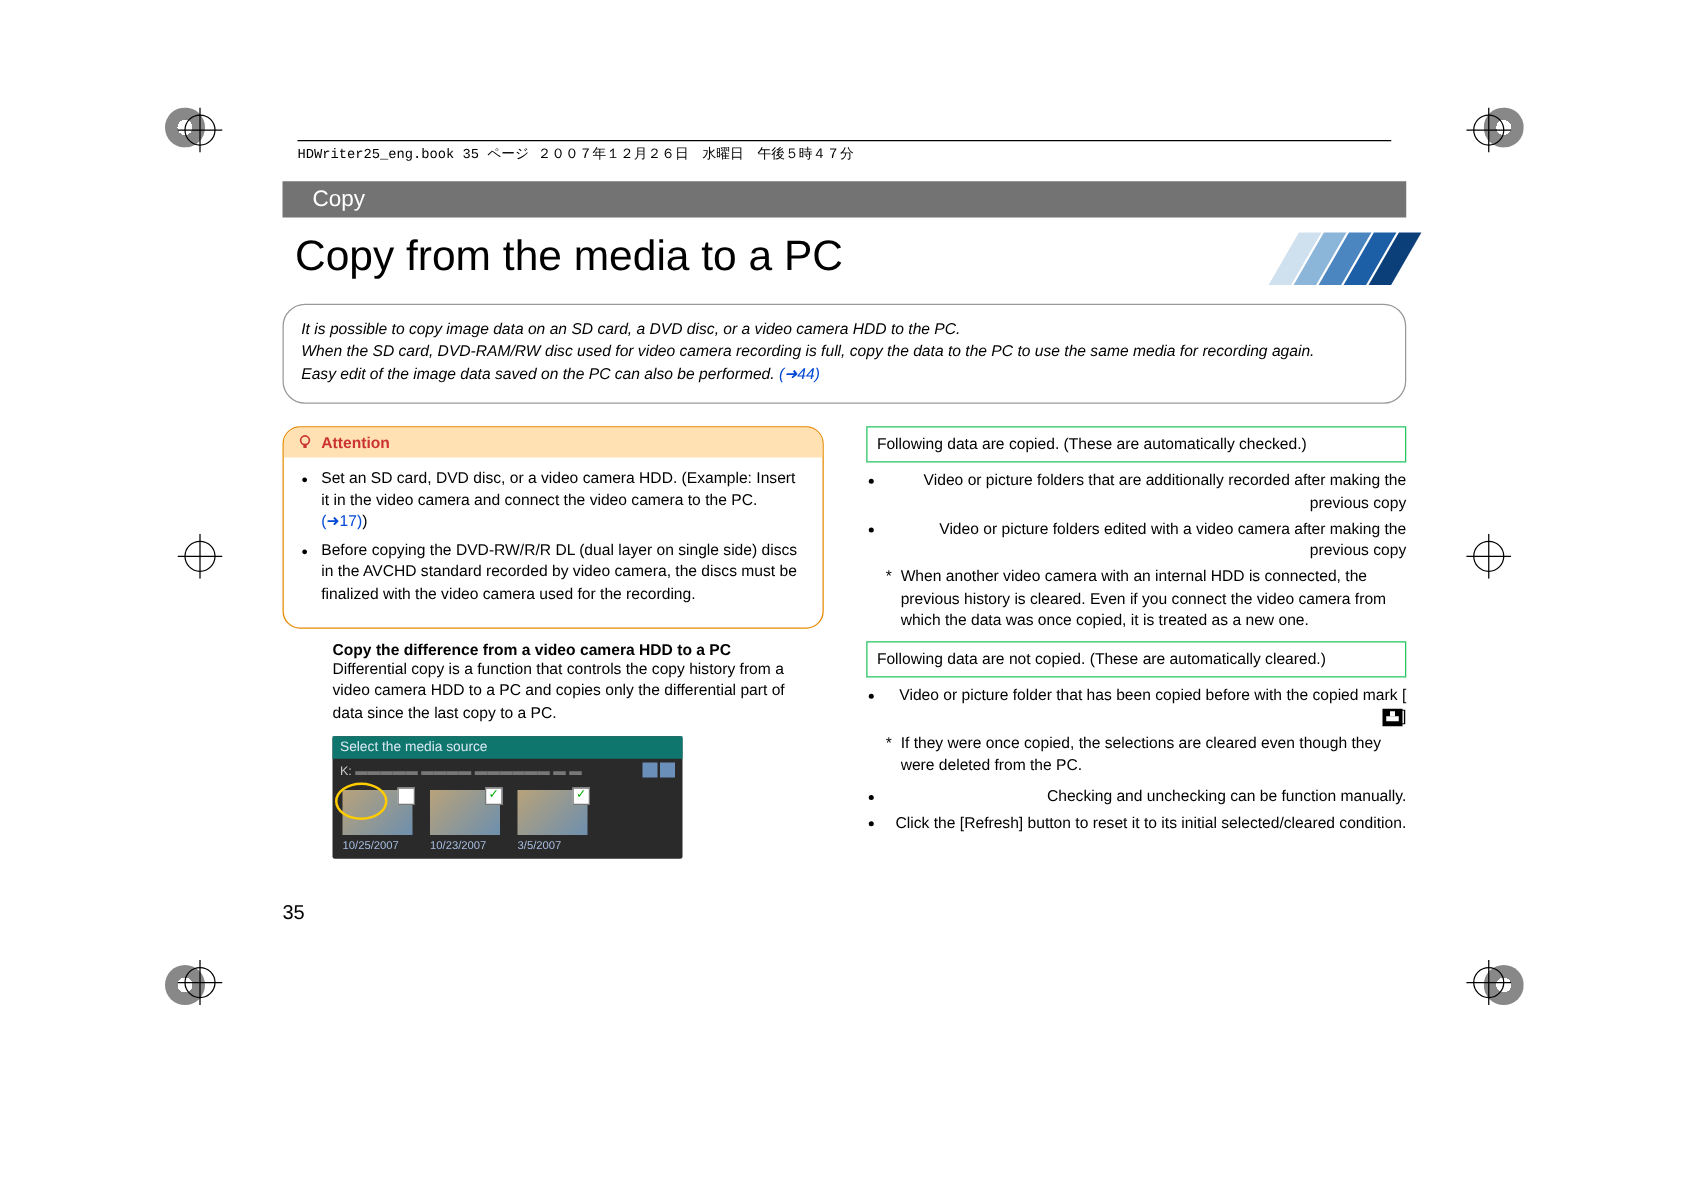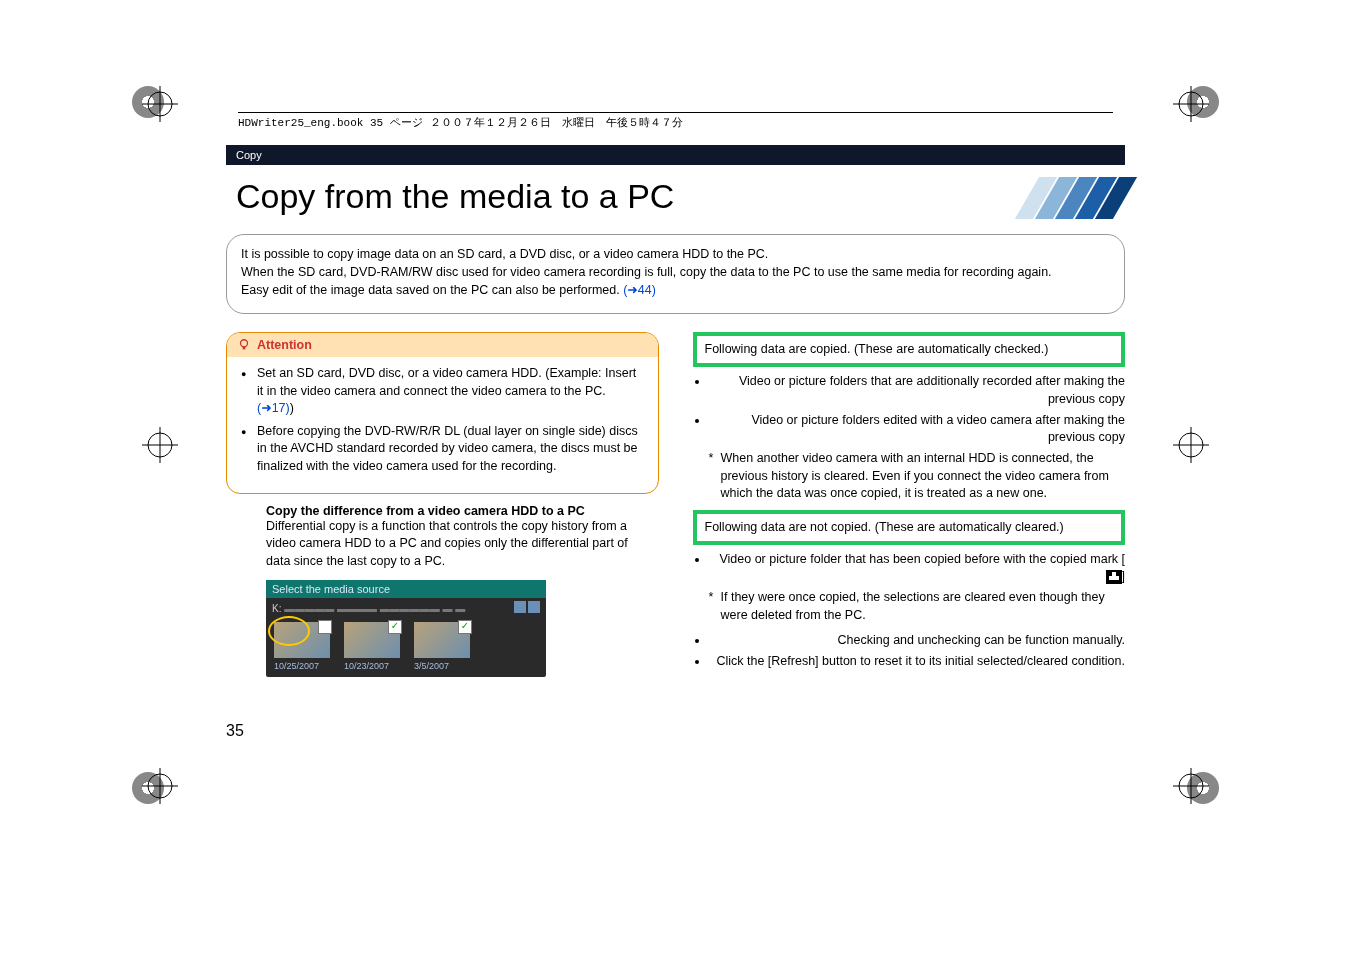--- a/index.html
+++ b/index.html
@@ -53,24 +53,24 @@
   padding-top: 2px;
   font-family: "MS Gothic","Courier New",monospace;
 }
 .content {
   position: absolute;
   top: 145px;
   left: 226px;
   right: 226px;
 }
 .copy-bar {
-  background: #0f172a;
+  background: #737373;
   color: #fff;
-  padding: 4px 10px;
-  font-size: 11px;
+  padding: 4px 24px;
+  font-size: 18px;
 }
 .title-row {
   display: flex;
   align-items: center;
   justify-content: space-between;
   margin-top: 6px;
 }
 .title {
   font-size: 34px;
   font-weight: normal;
@@ -92,20 +92,21 @@
 .diag .c { background: #4b86c0; }
 .diag .d { background: #1c5fa6; }
 .diag .e { background: #0b3f79; }
 
 .intro-box {
   border: 1px solid #999;
   border-radius: 18px;
   margin-top: 10px;
   padding: 10px 14px 14px 14px;
   line-height: 1.45;
+  font-style: italic;
 }
 .link { color: #0048d6; }
 
 .columns {
   display: flex;
   gap: 34px;
   margin-top: 18px;
 }
 .col {
   flex: 1;
@@ -231,21 +232,21 @@
   top: -6px;
   width: 38px;
   height: 26px;
   border: 2px solid #ffcc00;
   border-radius: 50%;
 }
 .thumbs .thumb:first-child { position: relative; }
 .thumbs .thumb:first-child .img { position: relative; }
 
 .box-table {
-  border: 4px solid #22c55e;
+  border: 1px solid #22c55e;
   padding: 5px 8px;
   line-height: 1.35;
   margin-bottom: 6px;
 }
 .rlist {
   padding-left: 16px;
   margin: 4px 0 4px 0;
 }
 .rlist li {
   list-style: disc;

